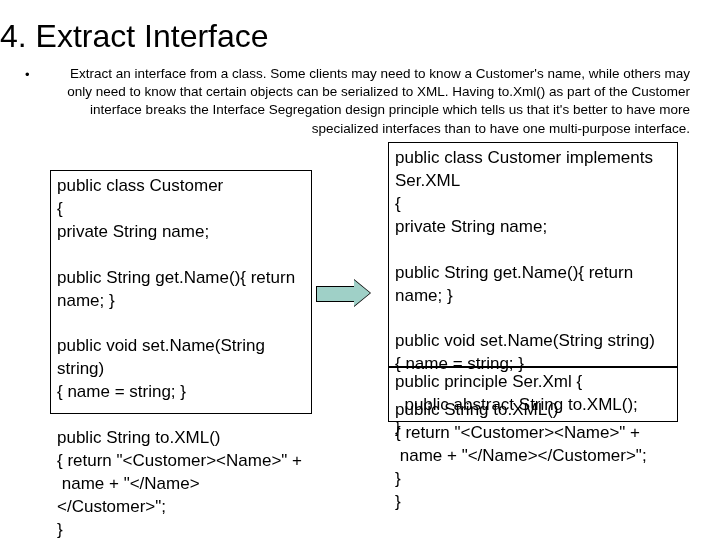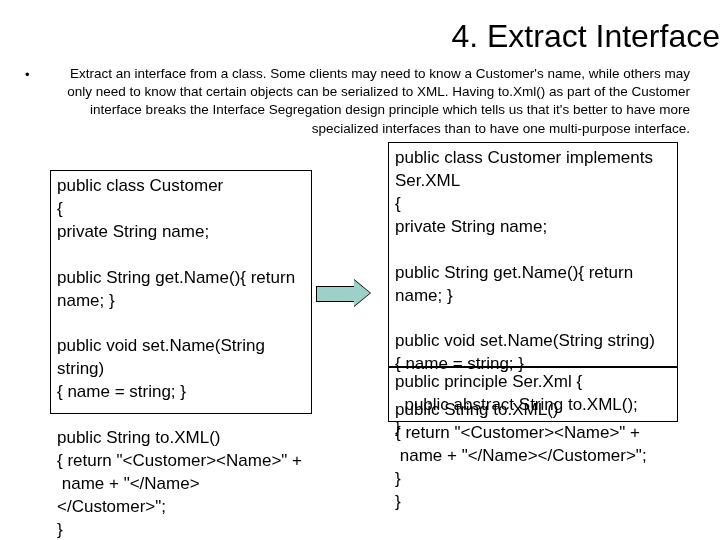--- a/index.html
+++ b/index.html
@@ -7,21 +7,21 @@
     padding: 0;
     width: 720px;
     height: 540px;
     background: #fff;
     font-family: Arial, Helvetica, sans-serif;
     color: #000;
     position: relative;
     overflow: hidden;
   }
   .title {
-    text-align: right;
+    text-align: left;
     font-size: 32px;
     margin-top: 18px;
     margin-bottom: 10px;
     font-weight: normal;
   }
   .bullet-row {
     display: flex;
     padding: 0 30px 0 25px;
   }
   .bullet {

